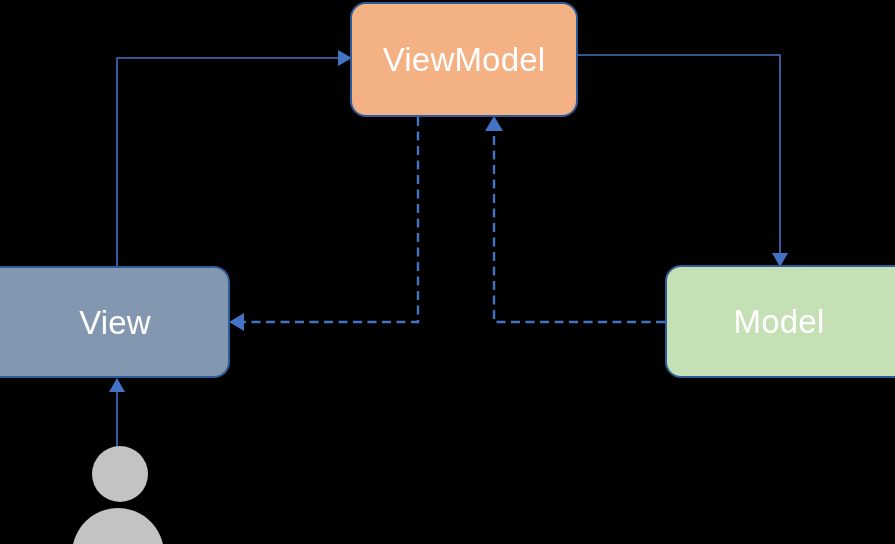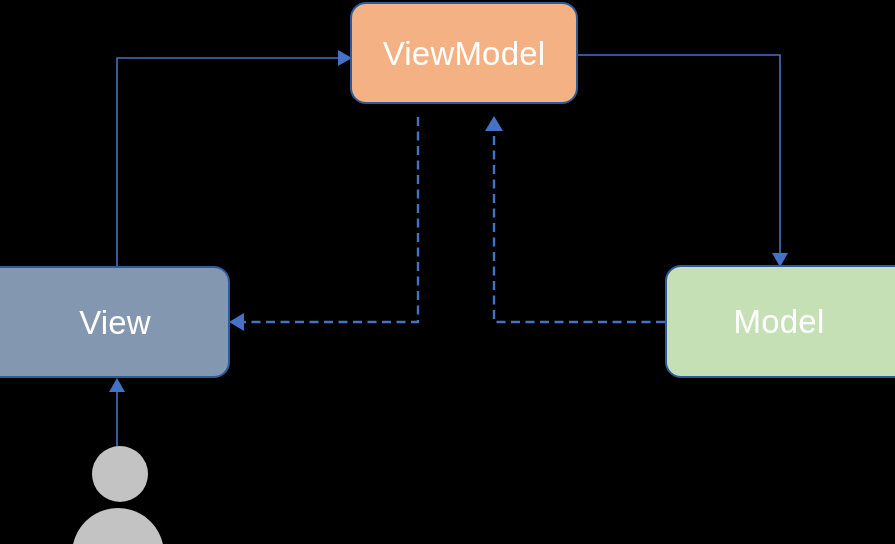--- a/index.html
+++ b/index.html
@@ -27,21 +27,21 @@
     font-size: 33px;
     font-weight: 400;
     letter-spacing: 0.2px;
     line-height: 1;
     user-select: none;
   }
   #node-viewmodel {
     left: 350px;
     top: 2px;
     width: 228px;
-    height: 102px;
+    height: 115px;
     background: #F4B183;
   }
   #node-view {
     left: -20px;
     top: 266px;
     width: 250px;
     height: 112px;
     background: #8497B0;
     padding-left: 20px;
   }

